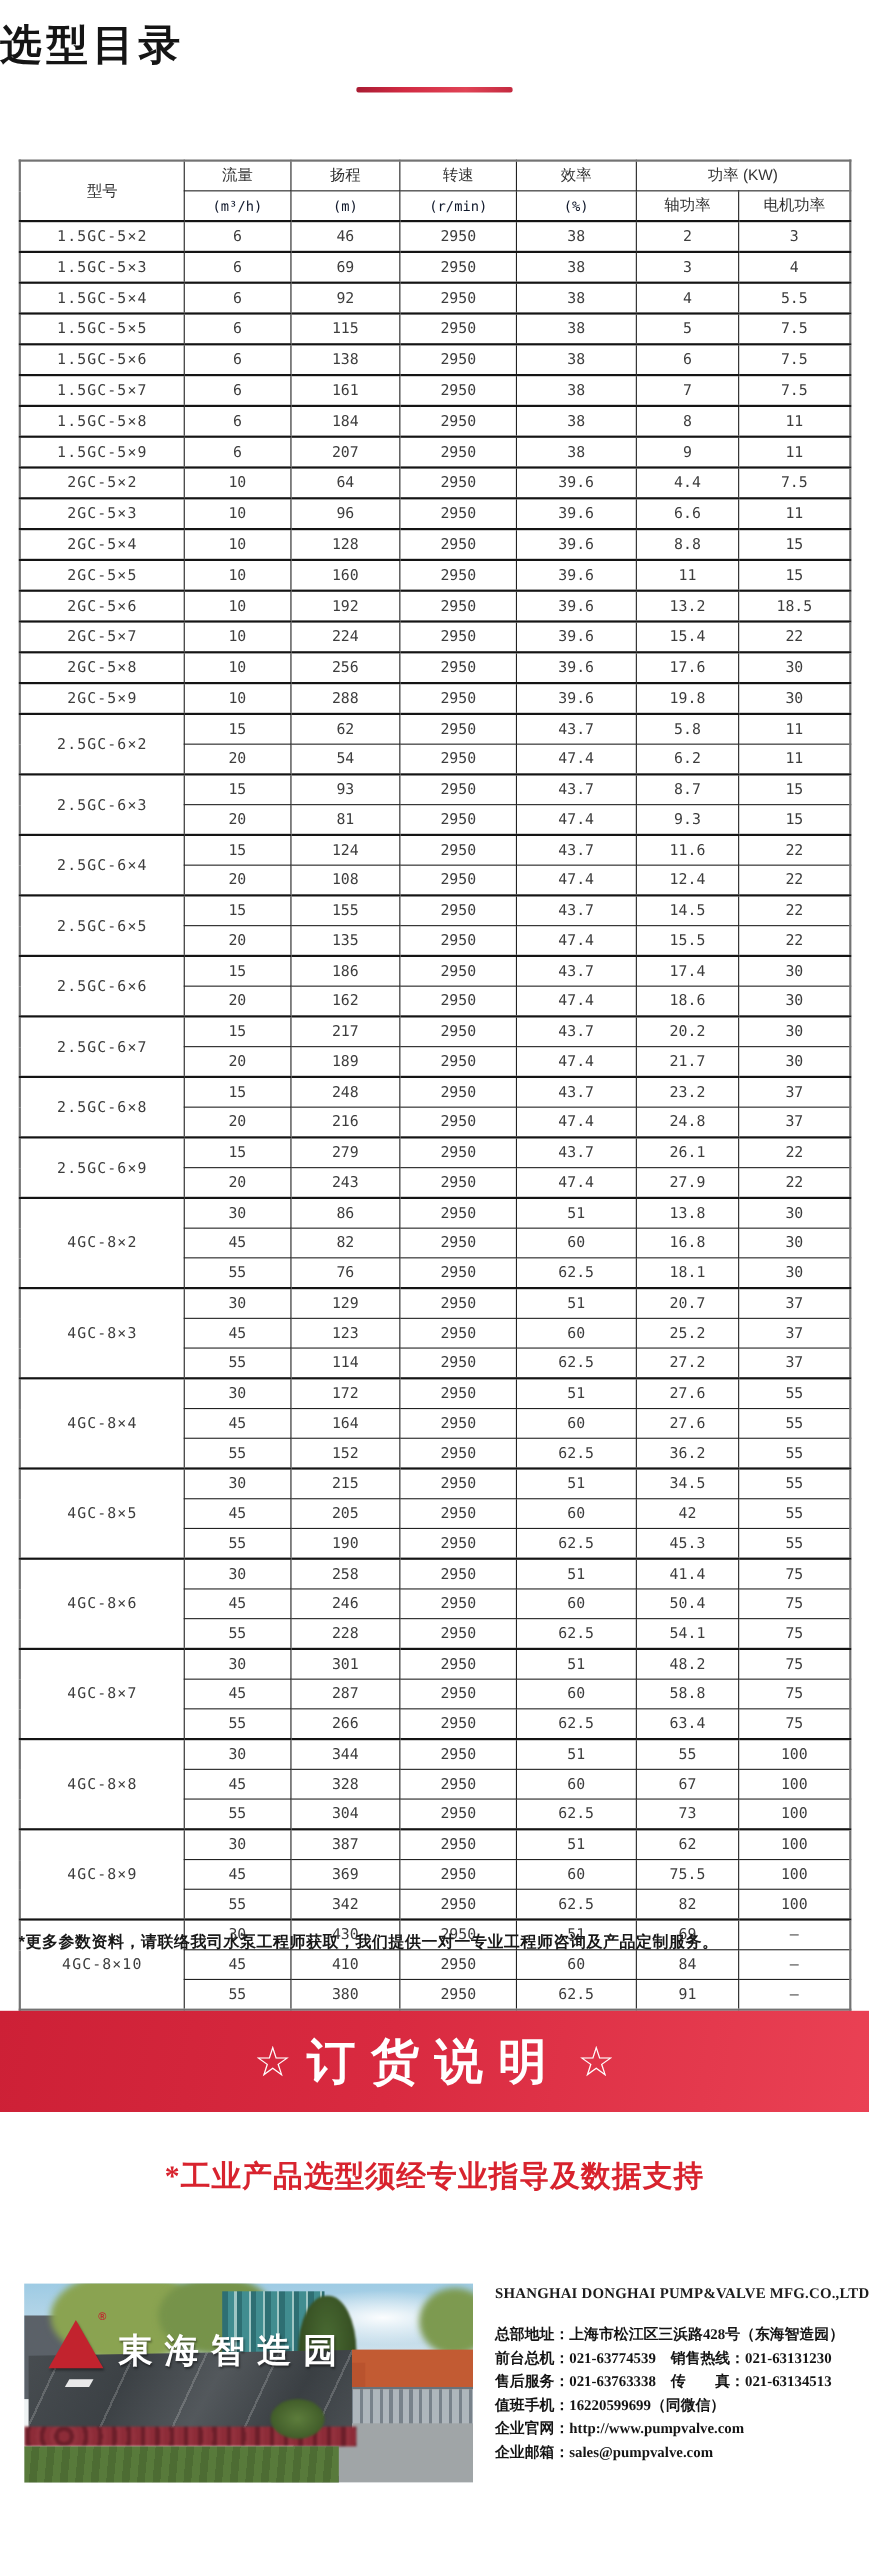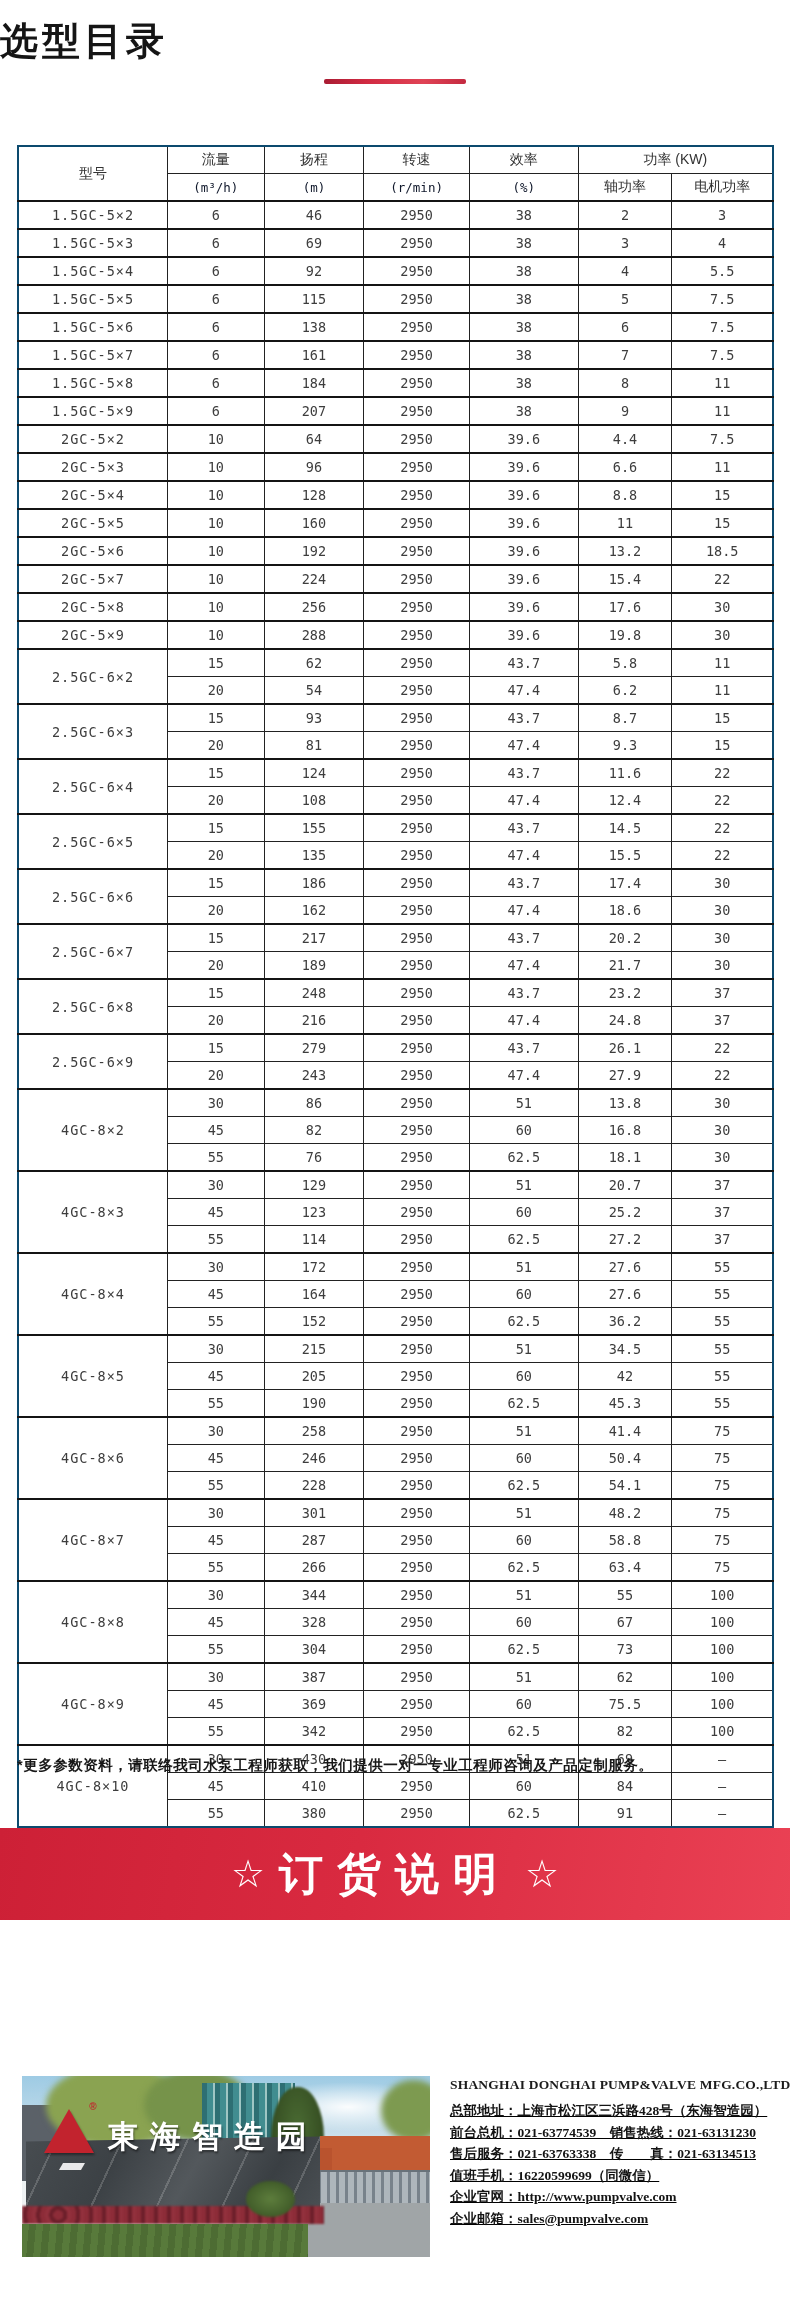--- a/index.html
+++ b/index.html
@@ -9,21 +9,21 @@
   
   .page-title{position:absolute;left:0;top:16px;width:100%;
     font-size:38px;font-weight:bold;color:#151515;letter-spacing:4px;}
   .title-underline{position:absolute;left:50%;top:79px;transform:translateX(-50%);
     width:142px;height:5px;border-radius:2px;
     background:linear-gradient(90deg,#a91c33,#d12a42 30%,#e04355 70%,#c42a40);}
 
   
   .spec-table-wrap{position:absolute;left:17px;top:145px;width:757px;}
   table.spec{width:100%;border-collapse:collapse;table-layout:fixed;
-    border:2px solid #0c4a6e;color:#3d3d3d;}
+    border:2px solid #737373;color:#3d3d3d;}
   table.spec th,table.spec td{border:1px solid #222;text-align:center;vertical-align:middle;
     padding:0;height:26px;font-weight:normal;overflow:hidden;white-space:nowrap;}
   table.spec th{font-size:14px;color:#333;}
   table.spec td{font-size:13.5px;font-family:"DejaVu Sans Mono","DejaVu Sans",monospace,sans-serif;}
   td.model-cell{font-size:13.5px;letter-spacing:1px;}
   .grp{border-top:2px solid #141414 !important;}
   table.spec .unit{font-size:12.5px;color:#0f172a;font-family:"DejaVu Sans Mono",monospace;}
 
   
   .footnote{position:absolute;left:17px;top:1756px;width:760px;font-size:14.5px;
@@ -86,21 +86,21 @@
 
   
   .info{position:absolute;left:450px;top:2px;width:336px;}
   .company-name{font-size:27px;font-weight:800;color:#111;letter-spacing:0.5px;white-space:nowrap;}
   .company-name-en{margin-top:3px;font-family:"Liberation Serif","DejaVu Serif",serif;
     font-size:13.5px;font-weight:bold;color:#1c1c1c;letter-spacing:0.2px;white-space:nowrap;}
   .hotline{margin-top:9px;color:#cf1f26;font-weight:bold;white-space:nowrap;
     font-family:"Liberation Serif","DejaVu Serif",serif;}
   .hotline .hl-label{font-size:19px;}
   .hotline .hl-number{font-size:24px;letter-spacing:0.5px;}
-  .info-lines{margin-top:7px;text-decoration:underline;}
+  .info-lines{margin-top:18px;}
   .info-line{font-family:"Liberation Serif","DejaVu Serif",serif;font-size:13.5px;font-weight:bold;
     color:#141414;line-height:21.5px;white-space:nowrap;}
 </style>
 </head>
 <body>
 
 <div id="page">
 
   <div class="page-title">选型目录</div>
   <div class="title-underline"></div>
@@ -645,20 +645,21 @@
   </div>
 
   <div class="footnote">*更多参数资料，请联络我司水泵工程师获取，我们提供一对一专业工程师咨询及产品定制服务。</div>
 
   <div class="order-banner">
     <span class="star">☆</span>
     <span class="banner-title">订货说明</span>
     <span class="star">☆</span>
   </div>
 
+  <div class="notice notice-1">*工业产品选型须经专业指导及数据支持</div>
 
   <div class="company">
 
     <div class="photo">
       <div class="cloud"></div>
       <div class="bldg-dark"></div>
       <div class="tree tree-1"></div>
       <div class="tree tree-2"></div>
       <div class="tree tree-3"></div>
       <div class="bldg-teal"></div>

